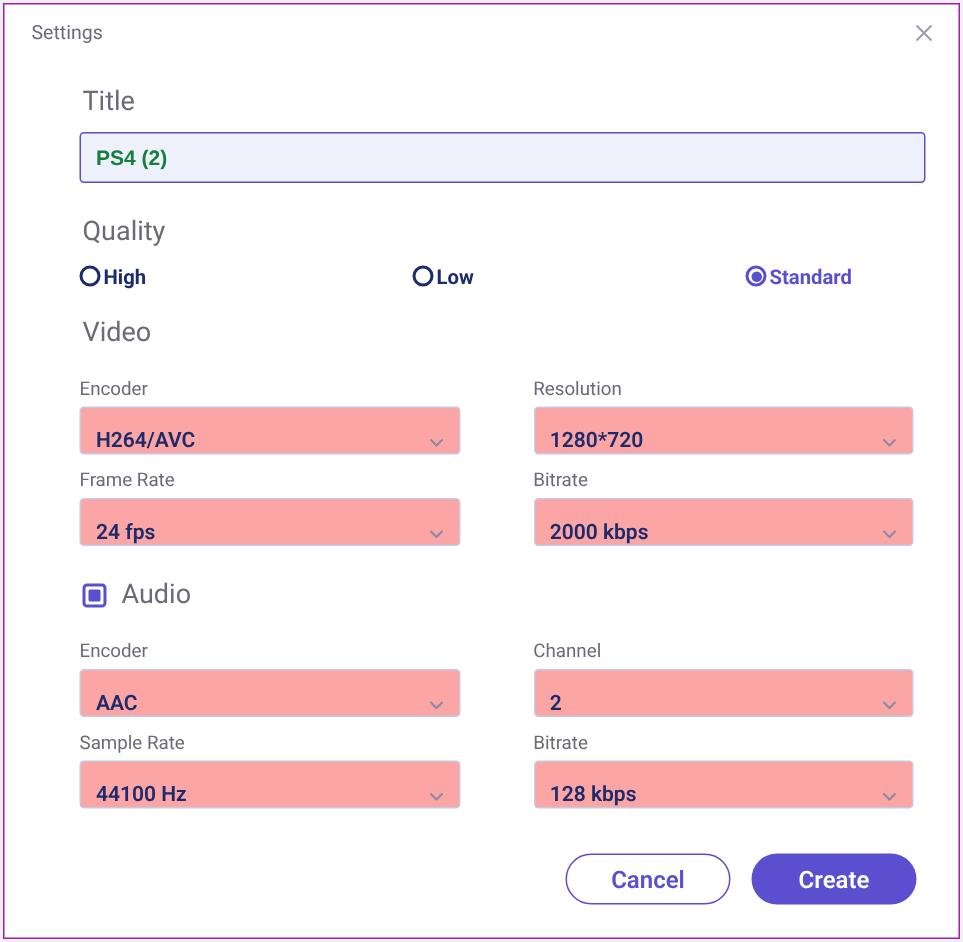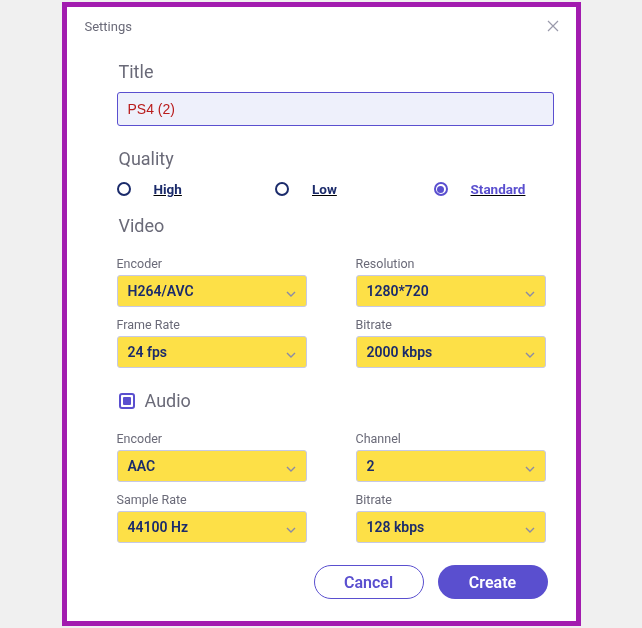--- a/index.html
+++ b/index.html
@@ -5,24 +5,24 @@
 * { box-sizing: border-box; margin: 0; padding: 0; }
 body {
   font-family: -apple-system, "Segoe UI", Roboto, Arial, sans-serif;
   background: #f0f0f0;
   display: flex;
   justify-content: center;
   align-items: flex-start;
   padding: 2px;
 }
 .window {
-  width: 519px;
+  width: 638px;
   height: 624px;
   background: #fff;
-  border: 5px solid #a21caf;
+  border: 1px solid #a21caf;
   display: flex;
   flex-direction: column;
   position: relative;
 }
 .titlebar {
   display: flex;
   justify-content: space-between;
   align-items: center;
   padding: 10px 14px 6px 18px;
 }
@@ -62,40 +62,39 @@
   margin-bottom: 8px;
 }
 .title-input {
   width: 100%;
   height: 34px;
   border: 1.5px solid #5a4fcf;
   border-radius: 3px;
   background: #eef0fb;
   padding: 0 10px;
   font-size: 14px;
-  font-weight: 400;
-  color: #b91c1c;
+  font-weight: 700;
+  color: #15803d;
   outline: none;
 }
 .quality-row {
   display: flex;
   align-items: center;
   padding-left: 28px;
   padding-right: 10px;
   margin-top: 12px;
   margin-bottom: 6px;
   justify-content: space-between;
 }
 .radio-opt {
   display: flex;
-  align-items: center;
-  gap: 23px;
+  align-items: flex-start;
+  gap: 2px;
   cursor: pointer;
   min-width: 110px;
-  text-decoration: underline;
 }
 .radio-circle {
   width: 14px; height: 14px;
   border: 2px solid #1b2b6b;
   border-radius: 50%;
   display: flex; align-items: center; justify-content: center;
   flex-shrink: 0;
 }
 .radio-circle.selected {
   border-color: #5a4fcf;
@@ -122,23 +121,23 @@
   font-size: 12.5px;
   color: #6a6a78;
   margin-top: 10px;
   margin-bottom: 4px;
 }
 .select {
   width: 100%;
   height: 32px;
   border: 1px solid #c6c9e6;
   border-radius: 3px;
-  background: #fde047;
-  display: flex;
-  align-items: center;
+  background: #fca5a5;
+  display: flex;
+  align-items: flex-end;
   justify-content: space-between;
   padding: 0 10px;
   cursor: pointer;
 }
 .select-value {
   font-size: 14px;
   font-weight: 600;
   color: #1b2b6b;
 }
 .select-chevron {

